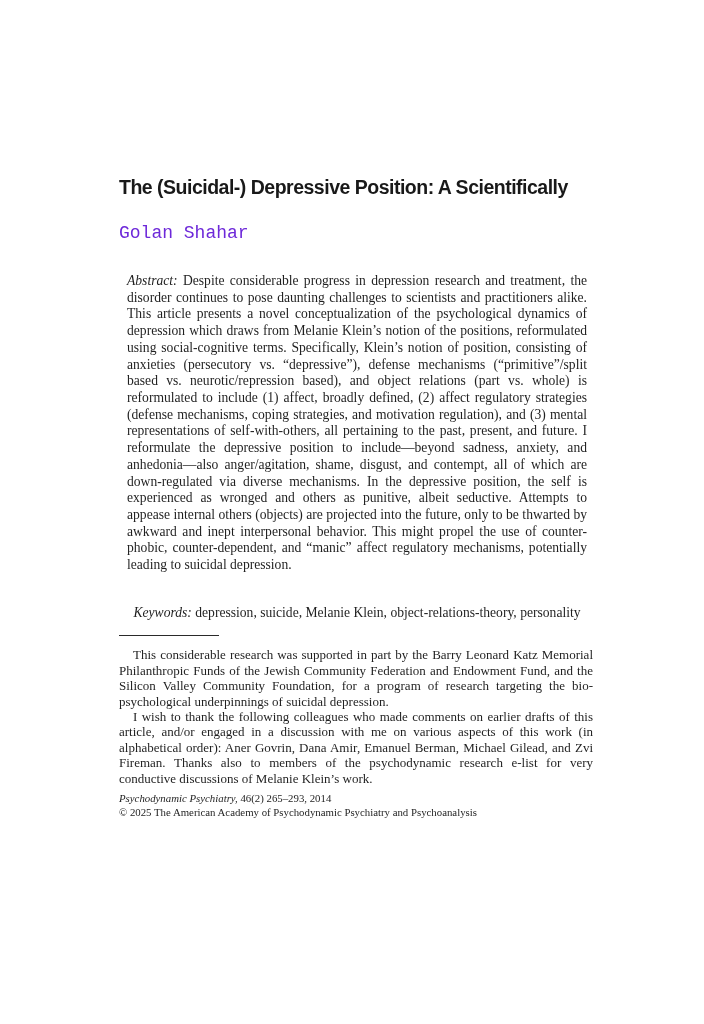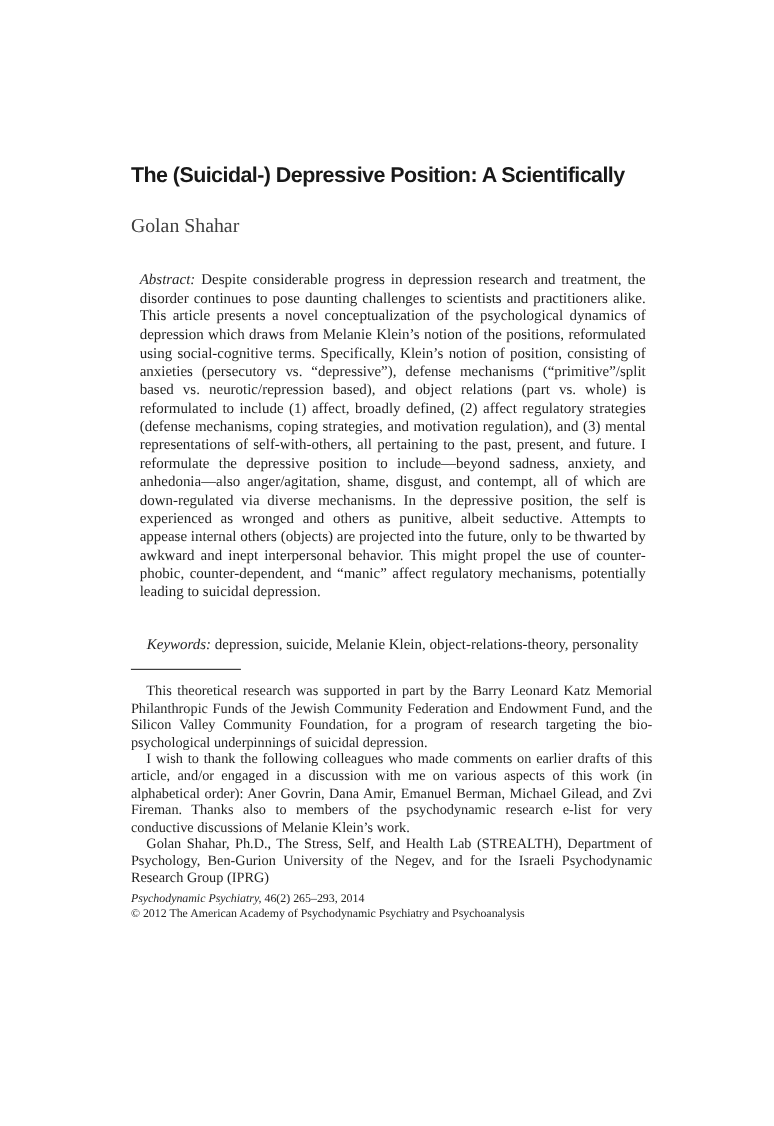--- a/index.html
+++ b/index.html
@@ -16,37 +16,37 @@
   .page {
     position: relative;
     width: 704px;
     height: 1024px;
     background: #ffffff;
     overflow: hidden;
   }
   .content {
     position: absolute;
     left: 119px;
-    top: 132px;
+    top: 160px;
     width: 474px;
   }
   .article-title {
     font-family: "Liberation Sans", "DejaVu Sans", sans-serif;
     font-weight: 700;
     font-size: 19.5px;
     line-height: 29px;
     letter-spacing: -0.5px;
     color: #191919;
   }
   .title-line { white-space: nowrap; }
   .author-name {
     margin-top: 21px;
-    font-family: Liberation Serif, serif;
+    font-family: Liberation Mono, monospace;
     font-size: 18px;
-    color: #404040;
+    color: #6d28d9;
   }
   .abstract-block {
     margin-top: 30px;
     padding: 0 6px 0 8px;
     font-size: 13.6px;
     line-height: 16.7px;
     text-align: justify;
   }
   .label-italic { font-style: italic; margin-top: 31px; }
   .keywords-block {
@@ -92,24 +92,23 @@
 
     <div class="author-name">Golan Shahar</div>
 
     <p class="abstract-block"><span class="label-italic">Abstract: </span><span>Despite considerable progress in depression research and treatment, the disorder continues to pose daunting challenges to scientists and practitioners alike. This article presents a novel conceptualization of the psychological dynamics of depression which draws from Melanie Klein’s notion of the positions, reformulated using social-cognitive terms. Specifically, Klein’s notion of position, consisting of anxieties (persecutory vs. “depressive”), defense mechanisms (“primitive”/split based vs. neurotic/repression based), and object relations (part vs. whole) is reformulated to include (1) affect, broadly defined, (2) affect regulatory strategies (defense mechanisms, coping strategies, and motivation regulation), and (3) mental representations of self-with-others, all pertaining to the past, present, and future. I reformulate the depressive position to include—beyond sadness, anxiety, and anhedonia—also anger/agitation, shame, disgust, and contempt, all of which are down-regulated via diverse mechanisms. In the depressive position, the self is experienced as wronged and others as punitive, albeit seductive. Attempts to appease internal others (objects) are projected into the future, only to be thwarted by awkward and inept interpersonal behavior. This might propel the use of counter-phobic, counter-dependent, and “manic” affect regulatory mechanisms, potentially leading to suicidal depression.</span></p>
 
     <p class="keywords-block"><span class="label-italic">Keywords: </span><span>depression, suicide, Melanie Klein, object-relations-theory, personality</span></p>
 
     <hr class="footnote-separator">
 
     <div class="footnotes">
-      <p>This theoretical research was supported in part by the Barry Leonard Katz Memorial Philanthropic Funds of the Jewish Community Federation and Endowment Fund, and the Silicon Valley Community Foundation, for a program of research targeting the bio-psychological underpinnings of suicidal depression.</p>
+      <p>This considerable research was supported in part by the Barry Leonard Katz Memorial Philanthropic Funds of the Jewish Community Federation and Endowment Fund, and the Silicon Valley Community Foundation, for a program of research targeting the bio-psychological underpinnings of suicidal depression.</p>
       <p>I wish to thank the following colleagues who made comments on earlier drafts of this article, and/or engaged in a discussion with me on various aspects of this work (in alphabetical order): Aner Govrin, Dana Amir, Emanuel Berman, Michael Gilead, and Zvi Fireman. Thanks also to members of the psychodynamic research e-list for very conductive discussions of Melanie Klein’s work.</p>
-      <p>Golan Shahar, Ph.D., The Stress, Self, and Health Lab (STREALTH), Department of Psychology, Ben-Gurion University of the Negev, and for the Israeli Psychodynamic Research Group (IPRG)</p>
     </div>
 
     <div class="pub-info">
       <div><span class="journal-name">Psychodynamic Psychiatry,</span> <span>46(2) 265–293, 2014</span></div>
-      <div>© 2012 The American Academy of Psychodynamic Psychiatry and Psychoanalysis</div>
+      <div>© 2025 The American Academy of Psychodynamic Psychiatry and Psychoanalysis</div>
     </div>
 
   </div>
 </div>
 
 </body></html>

